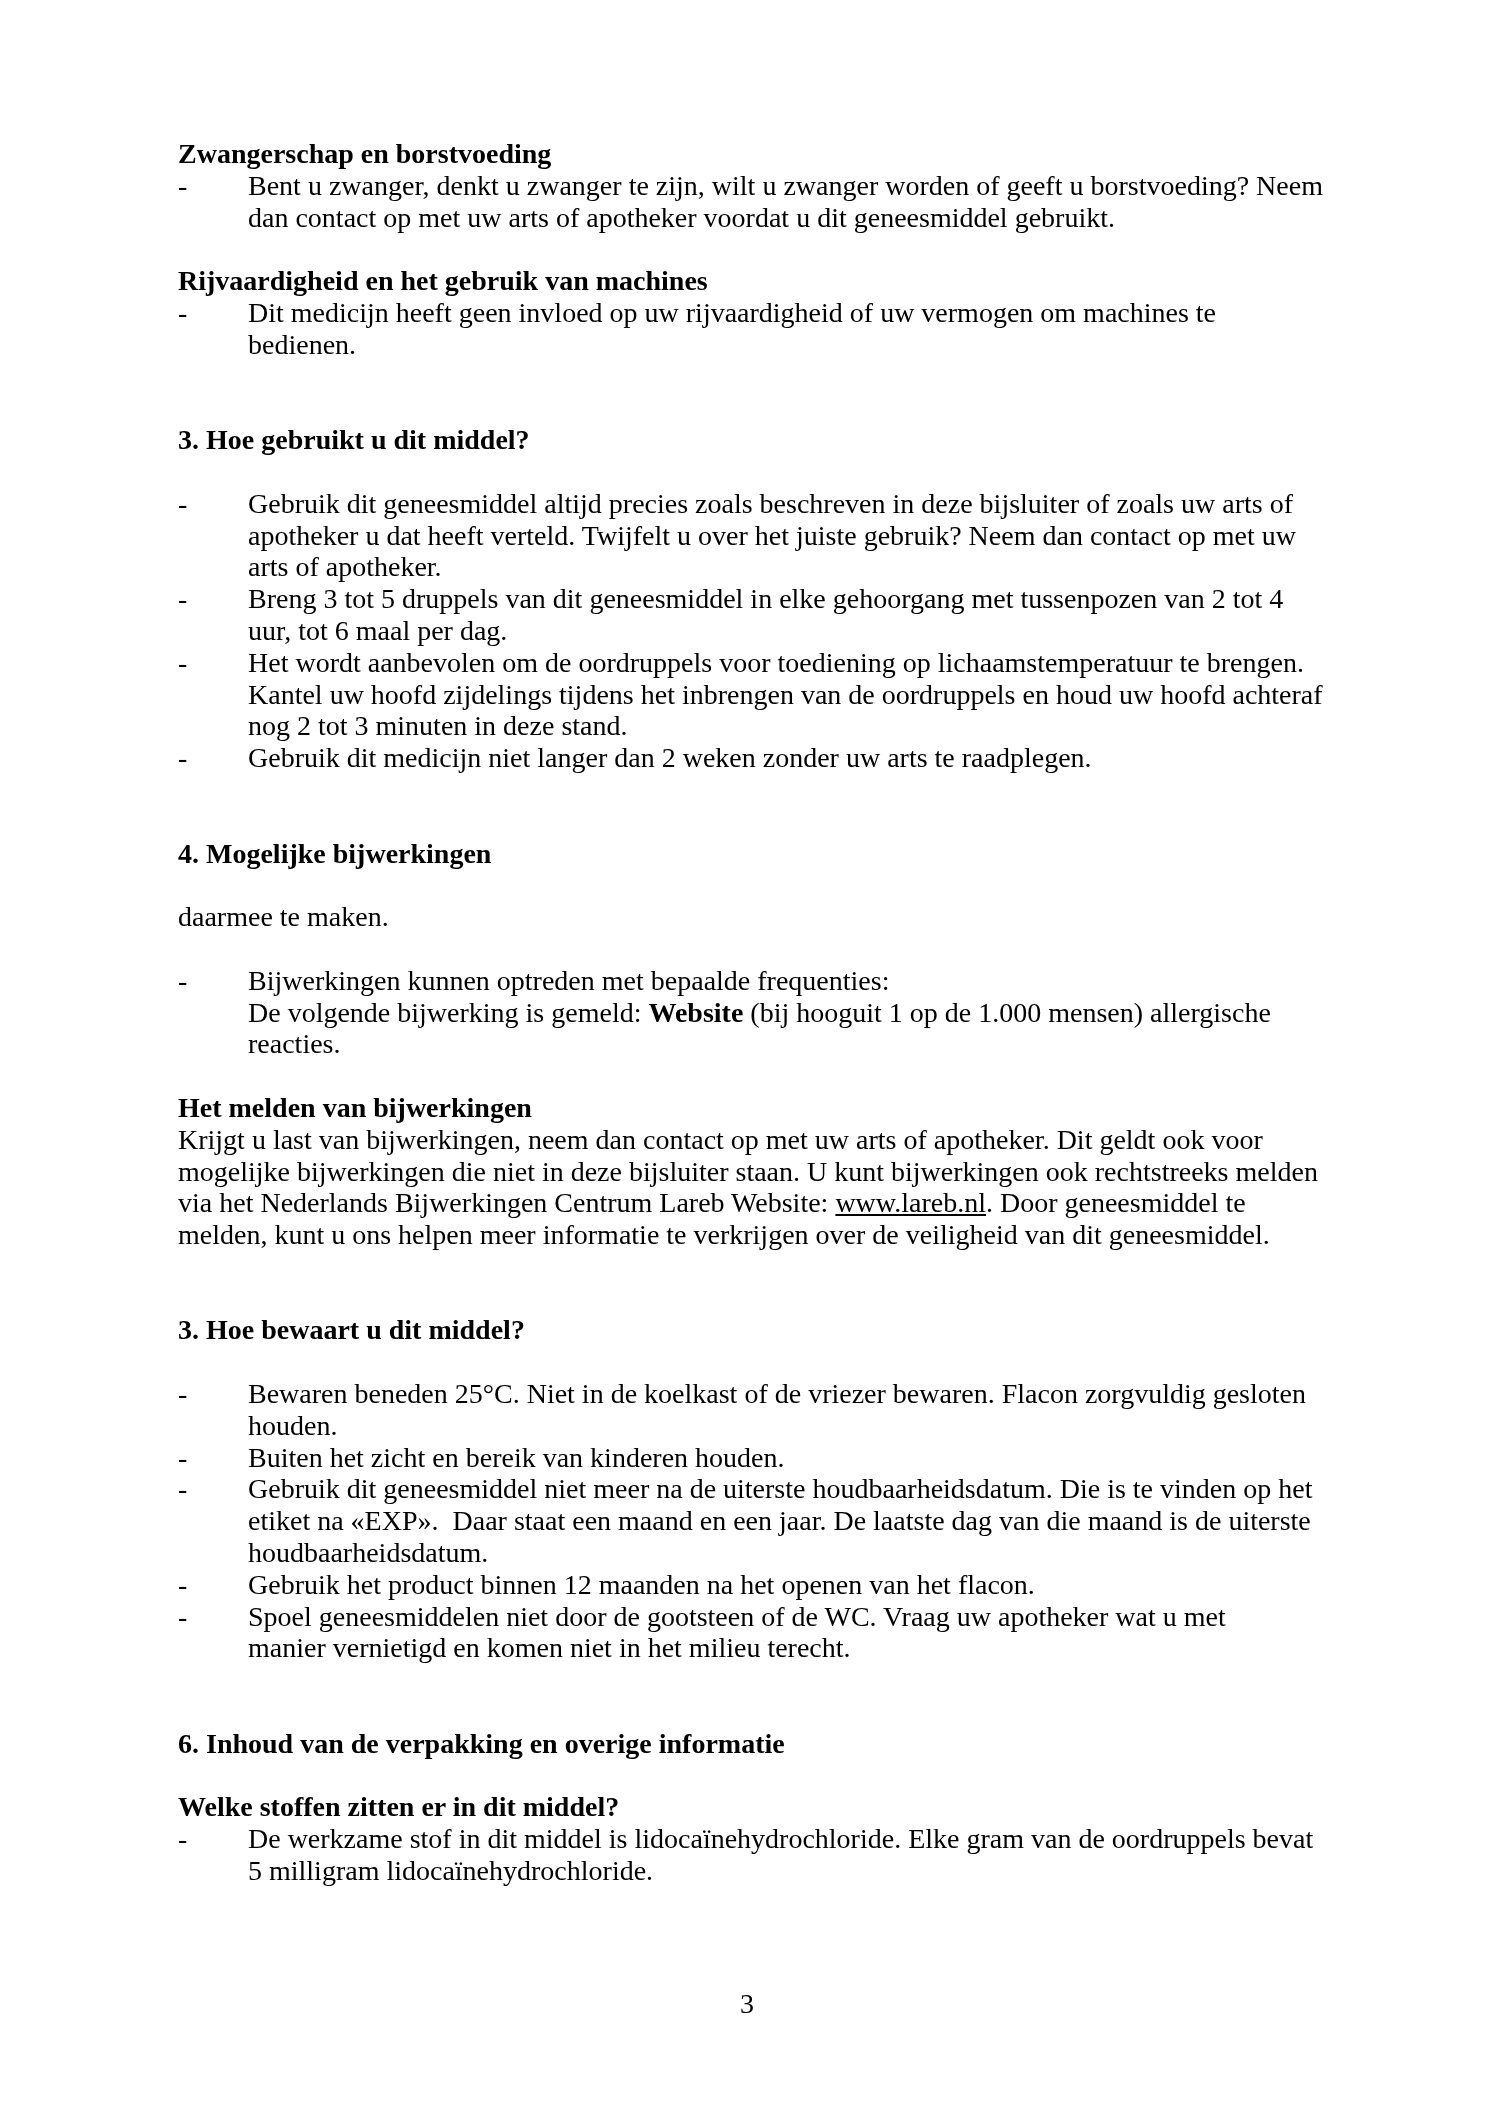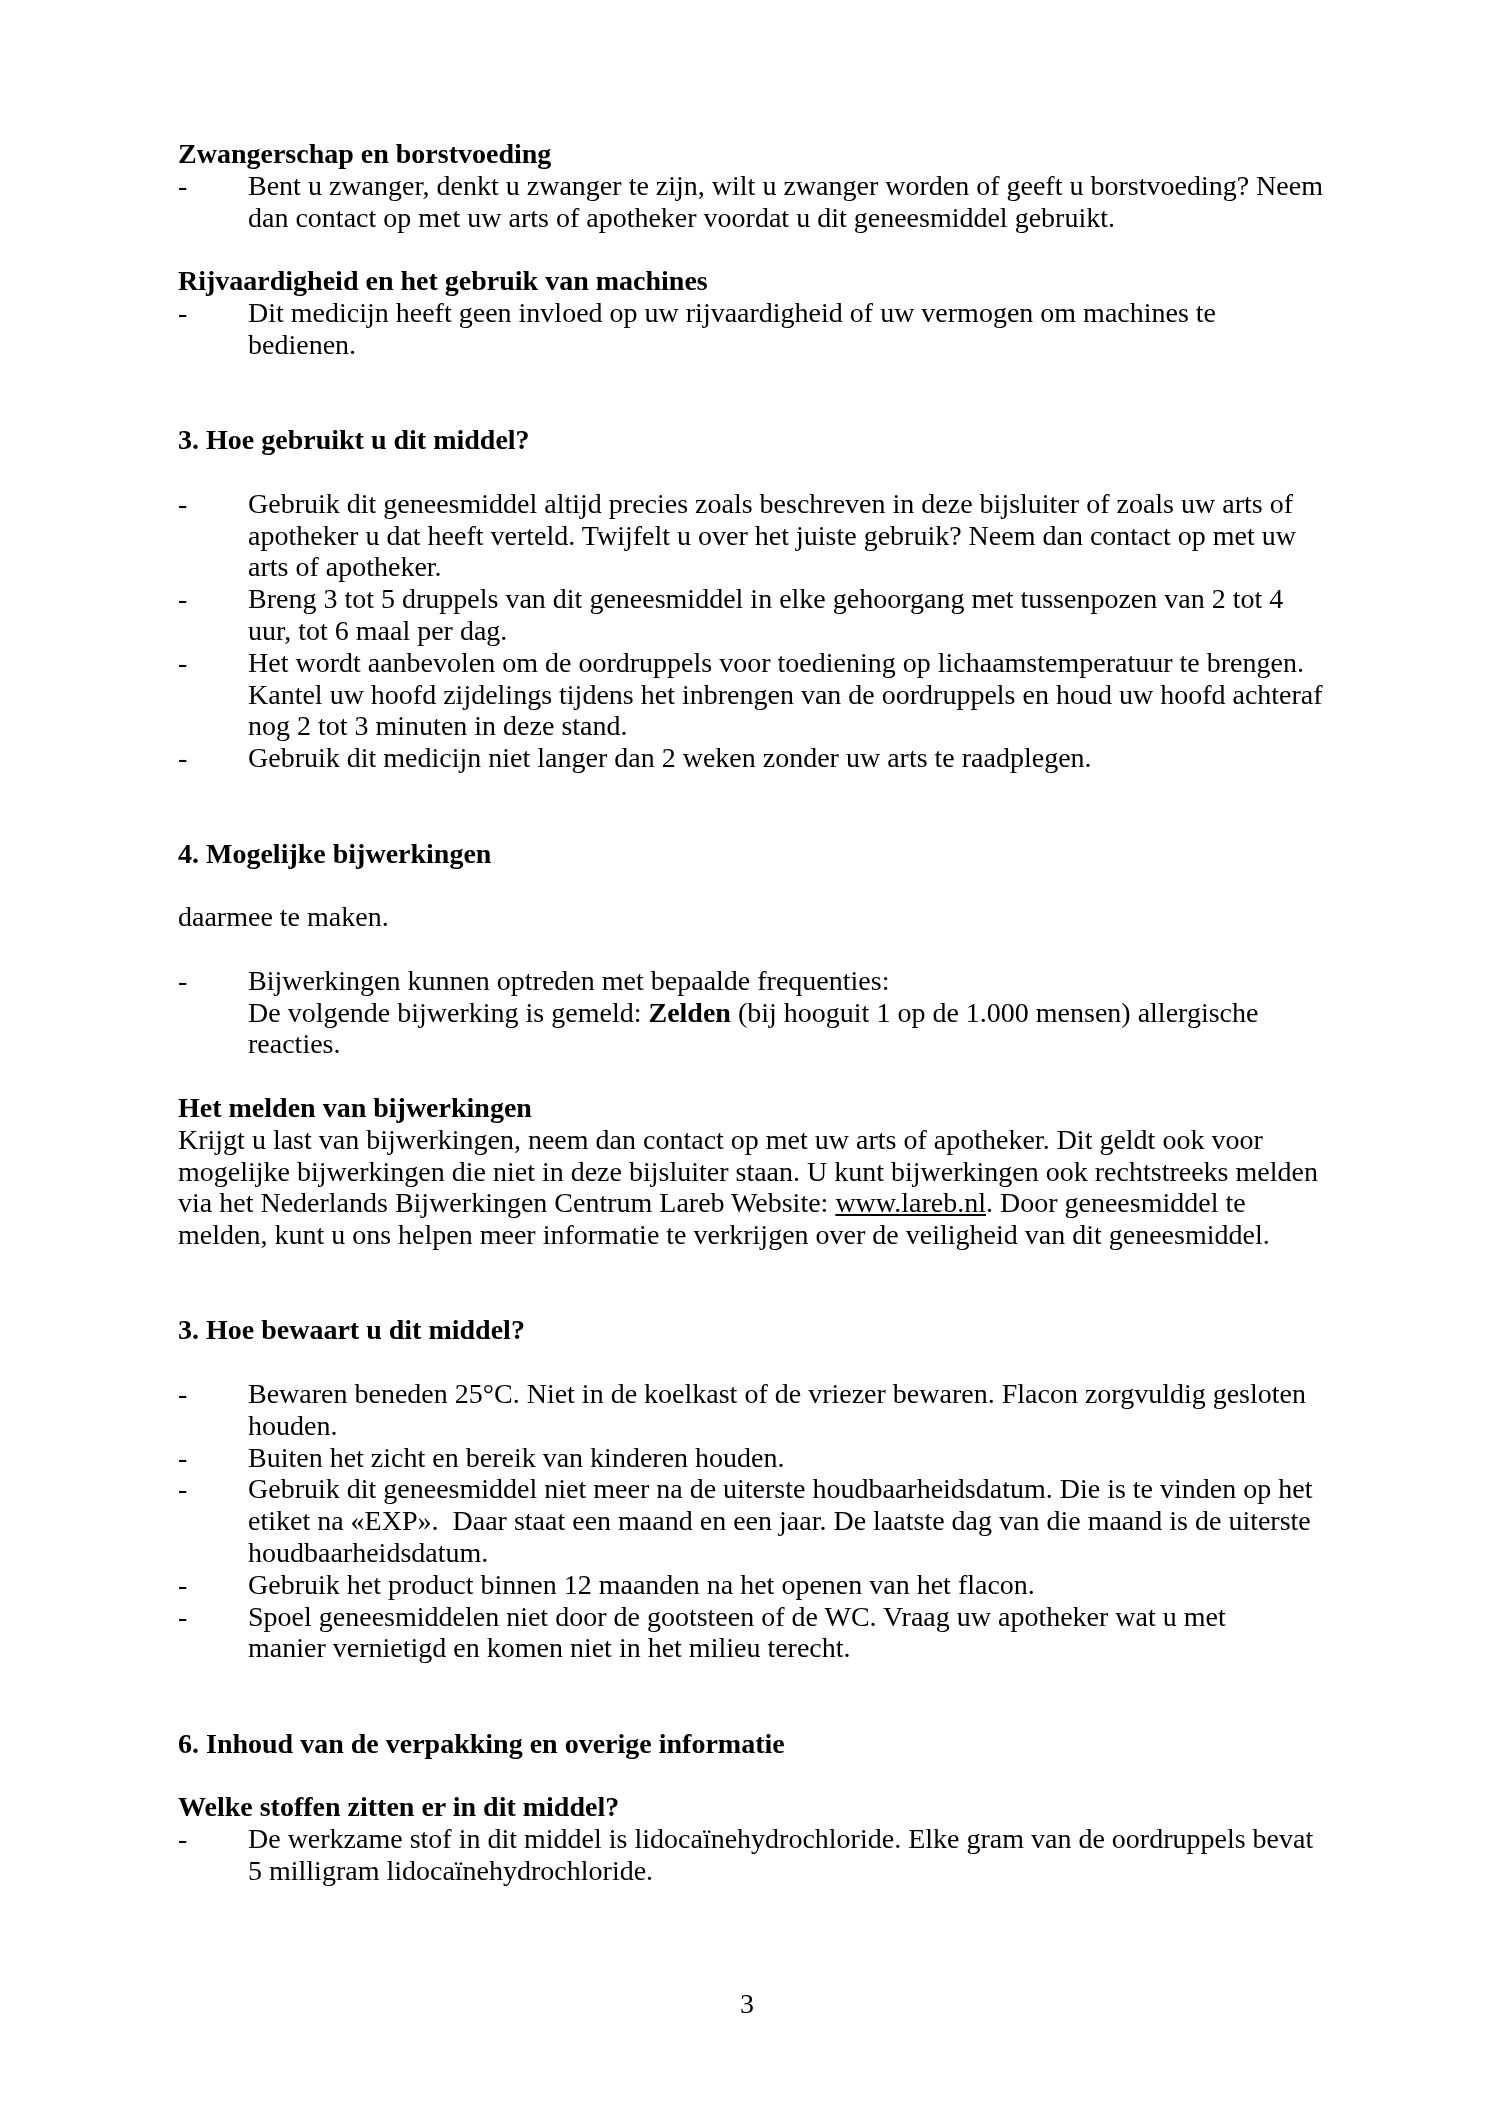--- a/index.html
+++ b/index.html
@@ -90,21 +90,21 @@
   <section>
     <div class="h">4. Mogelijke bijwerkingen</div>
     <div class="sp1"></div>
     <div class="para">
       <div class="line">daarmee te maken.</div>
     </div>
     <div class="sp1"></div>
     <div class="bullet">
       <span class="dash">-</span>
       <div class="line">Bijwerkingen kunnen optreden met bepaalde frequenties:</div>
-      <div class="line"><span>De volgende bijwerking is gemeld: </span><span class="b">Zelden</span><span> (bij hooguit 1 op de 1.000 mensen) allergische</span></div>
+      <div class="line"><span>De volgende bijwerking is gemeld: </span><span class="b">Website</span><span> (bij hooguit 1 op de 1.000 mensen) allergische</span></div>
       <div class="line">reacties.</div>
     </div>
   </section>
 
   <div class="sp1"></div>
 
   <section>
     <div class="h">Het melden van bijwerkingen</div>
     <div class="para">
       <div class="line">Krijgt u last van bijwerkingen, neem dan contact op met uw arts of apotheker. Dit geldt ook voor</div>

